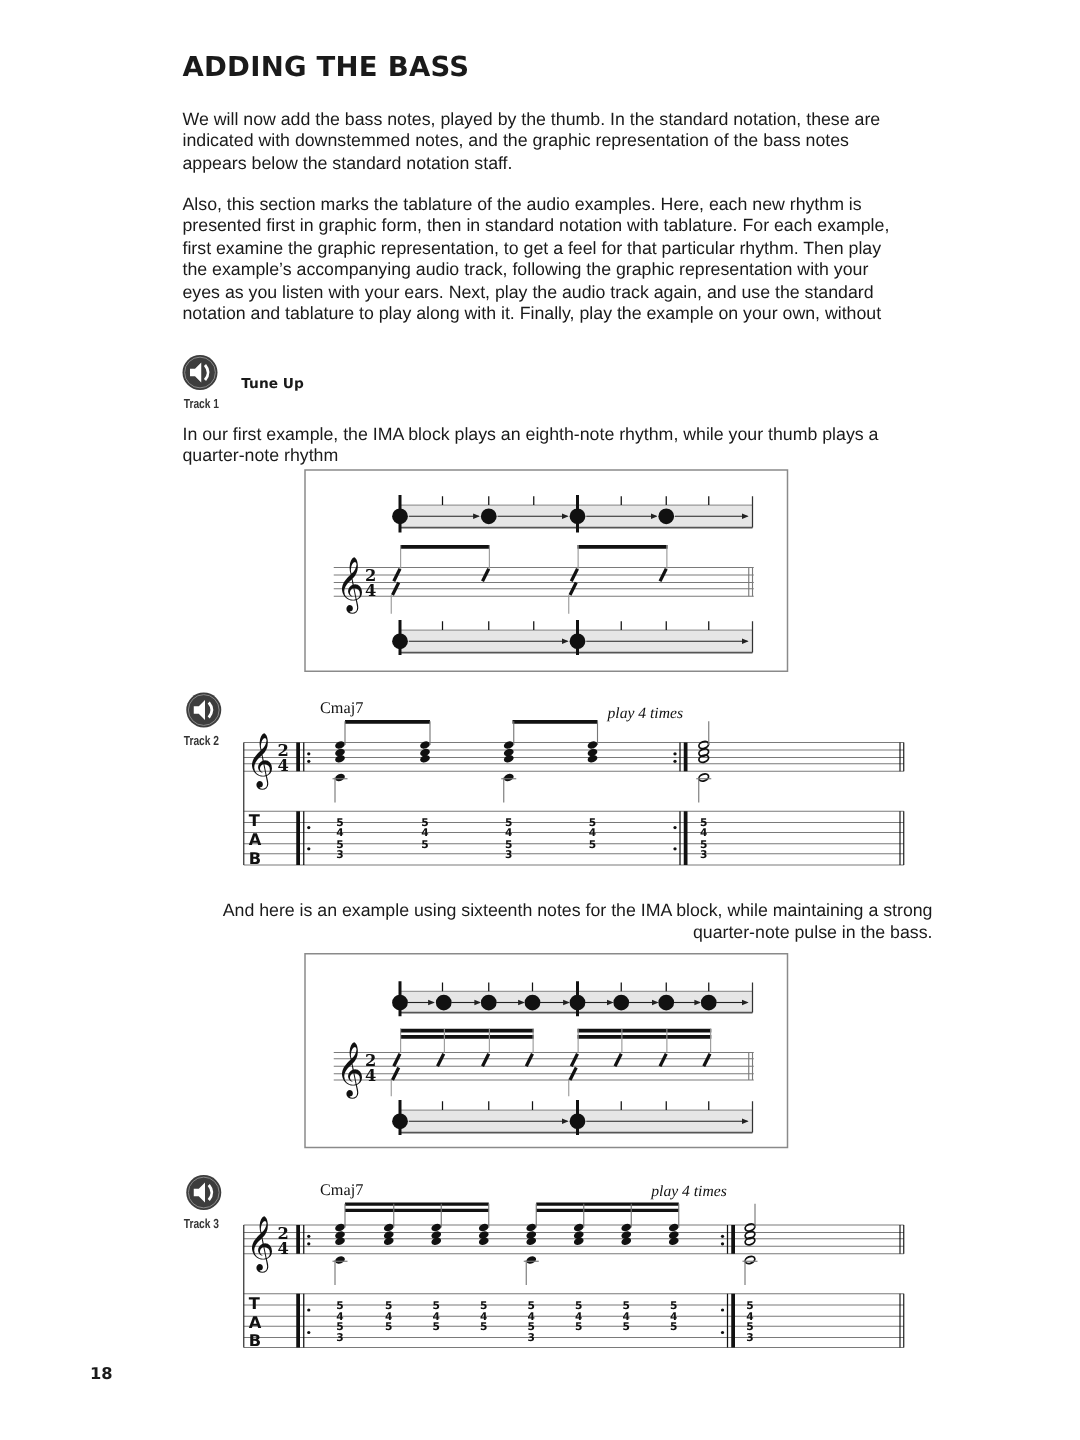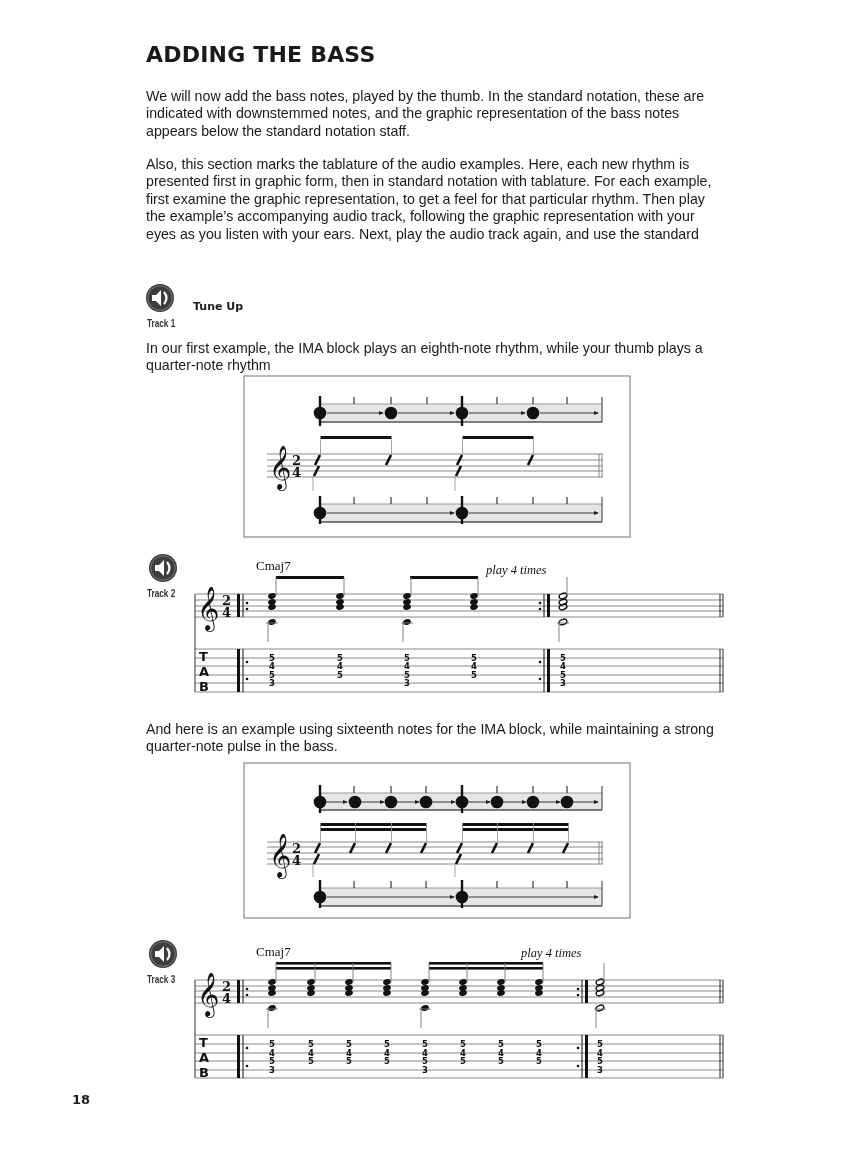--- a/index.html
+++ b/index.html
@@ -29,20 +29,21 @@
   <span>indicated with downstemmed notes, and the graphic representation of the bass notes</span>
   <span>appears below the standard notation staff.</span>
 </div>
 
 <div class="abs para" style="top:156px;">
   <span>Also, this section marks the tablature of the audio examples. Here, each new rhythm is</span>
   <span>presented first in graphic form, then in standard notation with tablature. For each example,</span>
   <span>first examine the graphic representation, to get a feel for that particular rhythm. Then play</span>
   <span>the example’s accompanying audio track, following the graphic representation with your</span>
   <span>eyes as you listen with your ears. Next, play the audio track again, and use the standard</span>
+  <span>notation and tablature to play along with it. Finally, play the example on your own, without</span>
 </div>
 
 <svg class="abs" style="left:145px; top:283px;" width="30" height="30">
   <circle cx="15" cy="15" r="14" fill="#3d3d3d"></circle>
   <circle cx="15" cy="15" r="12.3" fill="none" stroke="#8a8a8a" stroke-width="0.8"></circle>
   <path d="M7 12 L11 12 L16 7 L16 23 L11 18 L7 18 Z" fill="#ffffff"></path>
   <path d="M19 9 Q24 15 19 21" fill="none" stroke="#ffffff" stroke-width="2.2"></path>
 </svg>
 <div class="abs track-label" style="left:147px; top:317px;">Track 1</div>
 
@@ -54,21 +55,21 @@
 </div>
 
 <svg class="abs" style="left:148px; top:553px;" width="30" height="30">
   <circle cx="15" cy="15" r="14" fill="#3d3d3d"></circle>
   <circle cx="15" cy="15" r="12.3" fill="none" stroke="#8a8a8a" stroke-width="0.8"></circle>
   <path d="M7 12 L11 12 L16 7 L16 23 L11 18 L7 18 Z" fill="#ffffff"></path>
   <path d="M19 9 Q24 15 19 21" fill="none" stroke="#ffffff" stroke-width="2.2"></path>
 </svg>
 <div class="abs track-label" style="left:147px; top:587px;">Track 2</div>
 
-<div class="abs para" style="top:721px;">
+<div class="abs para" style="top:721px;text-align:right;">
   <span>And here is an example using sixteenth notes for the IMA block, while maintaining a strong</span>
   <span>quarter-note pulse in the bass.</span>
 </div>
 
 <svg class="abs" style="left:148px; top:939px;" width="30" height="30">
   <circle cx="15" cy="15" r="14" fill="#3d3d3d"></circle>
   <circle cx="15" cy="15" r="12.3" fill="none" stroke="#8a8a8a" stroke-width="0.8"></circle>
   <path d="M7 12 L11 12 L16 7 L16 23 L11 18 L7 18 Z" fill="#ffffff"></path>
   <path d="M19 9 Q24 15 19 21" fill="none" stroke="#ffffff" stroke-width="2.2"></path>
 </svg>

